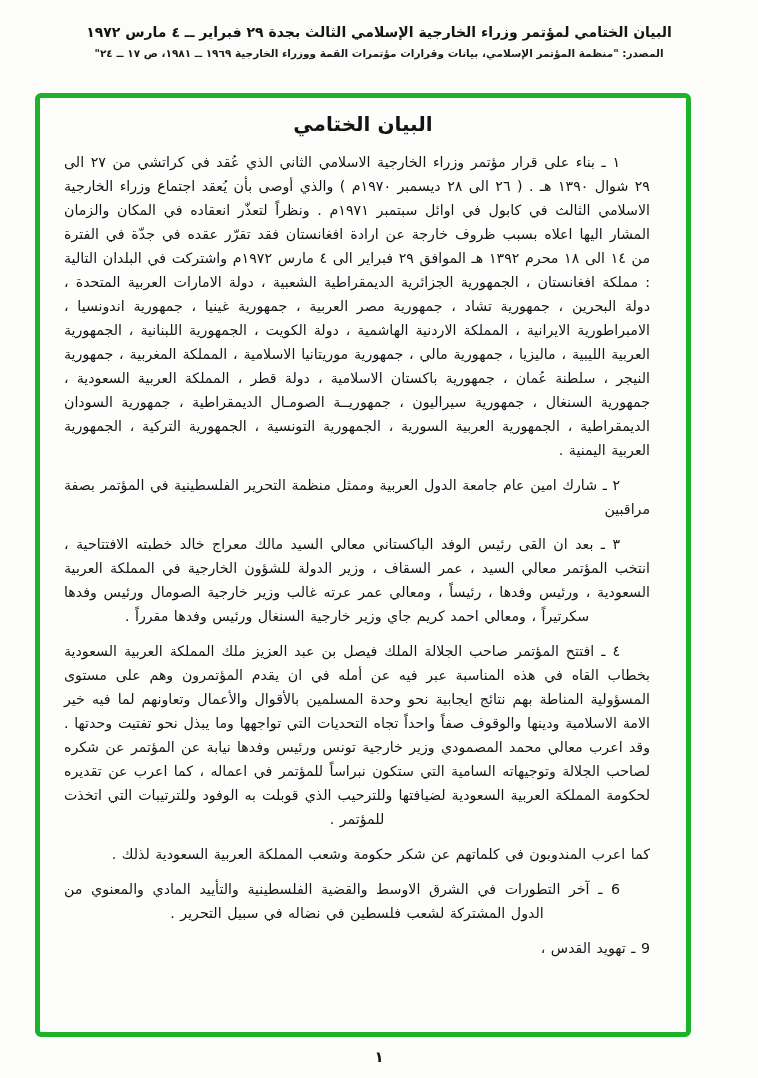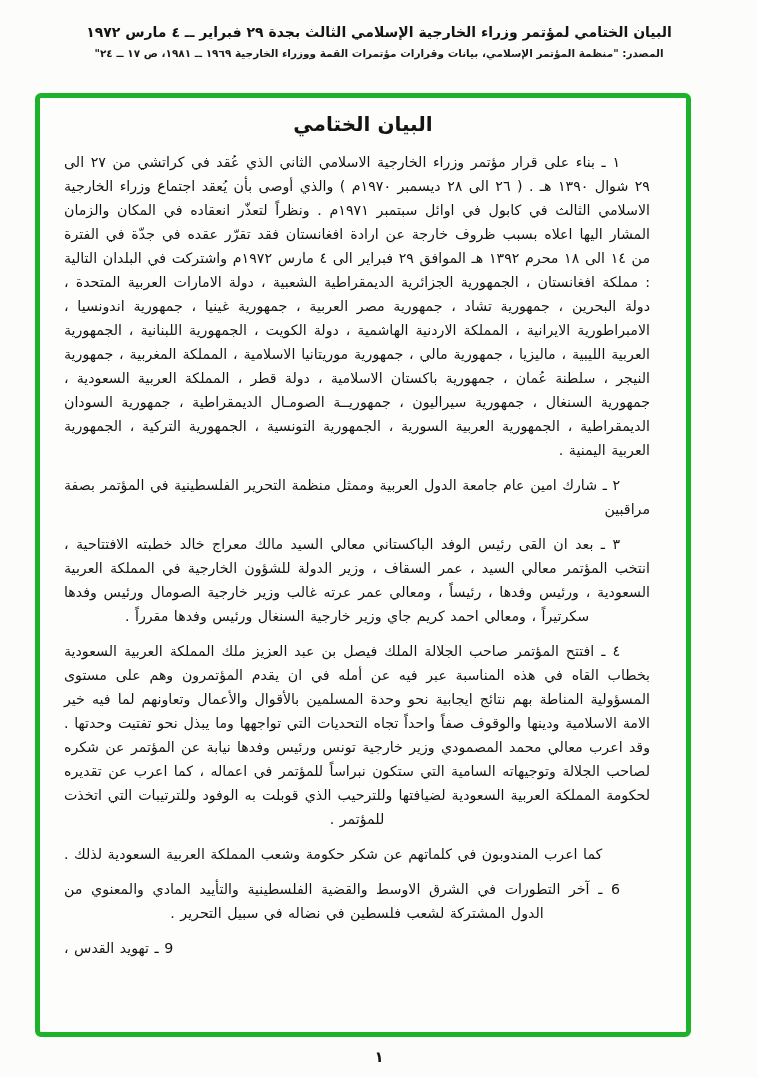--- a/index.html
+++ b/index.html
@@ -37,21 +37,21 @@
   .para {
     direction: rtl;
     text-align: justify;
     font-size: 14.2px;
     line-height: 24px;
     margin: 0 12px 11px 0;
     text-indent: 30px;
     word-spacing: 1px;
   }
   .para.body-c { text-align-last: center; }
-  .para.center { text-align: left; text-indent: 0; }
+  .para.center { text-align: right; text-indent: 0; }
   .page-number {
     position: absolute; bottom: 12px; left: 0; right: 0;
     text-align: center; font-size: 15px; font-weight: bold;
   }
 </style>
 </head>
 <body>
 
 <header class="header">
   <div class="doc-title">البيان الختامي لمؤتمر وزراء الخارجية الإسلامي الثالث بجدة ٢٩ فبراير ــ ٤ مارس ١٩٧٢</div>

